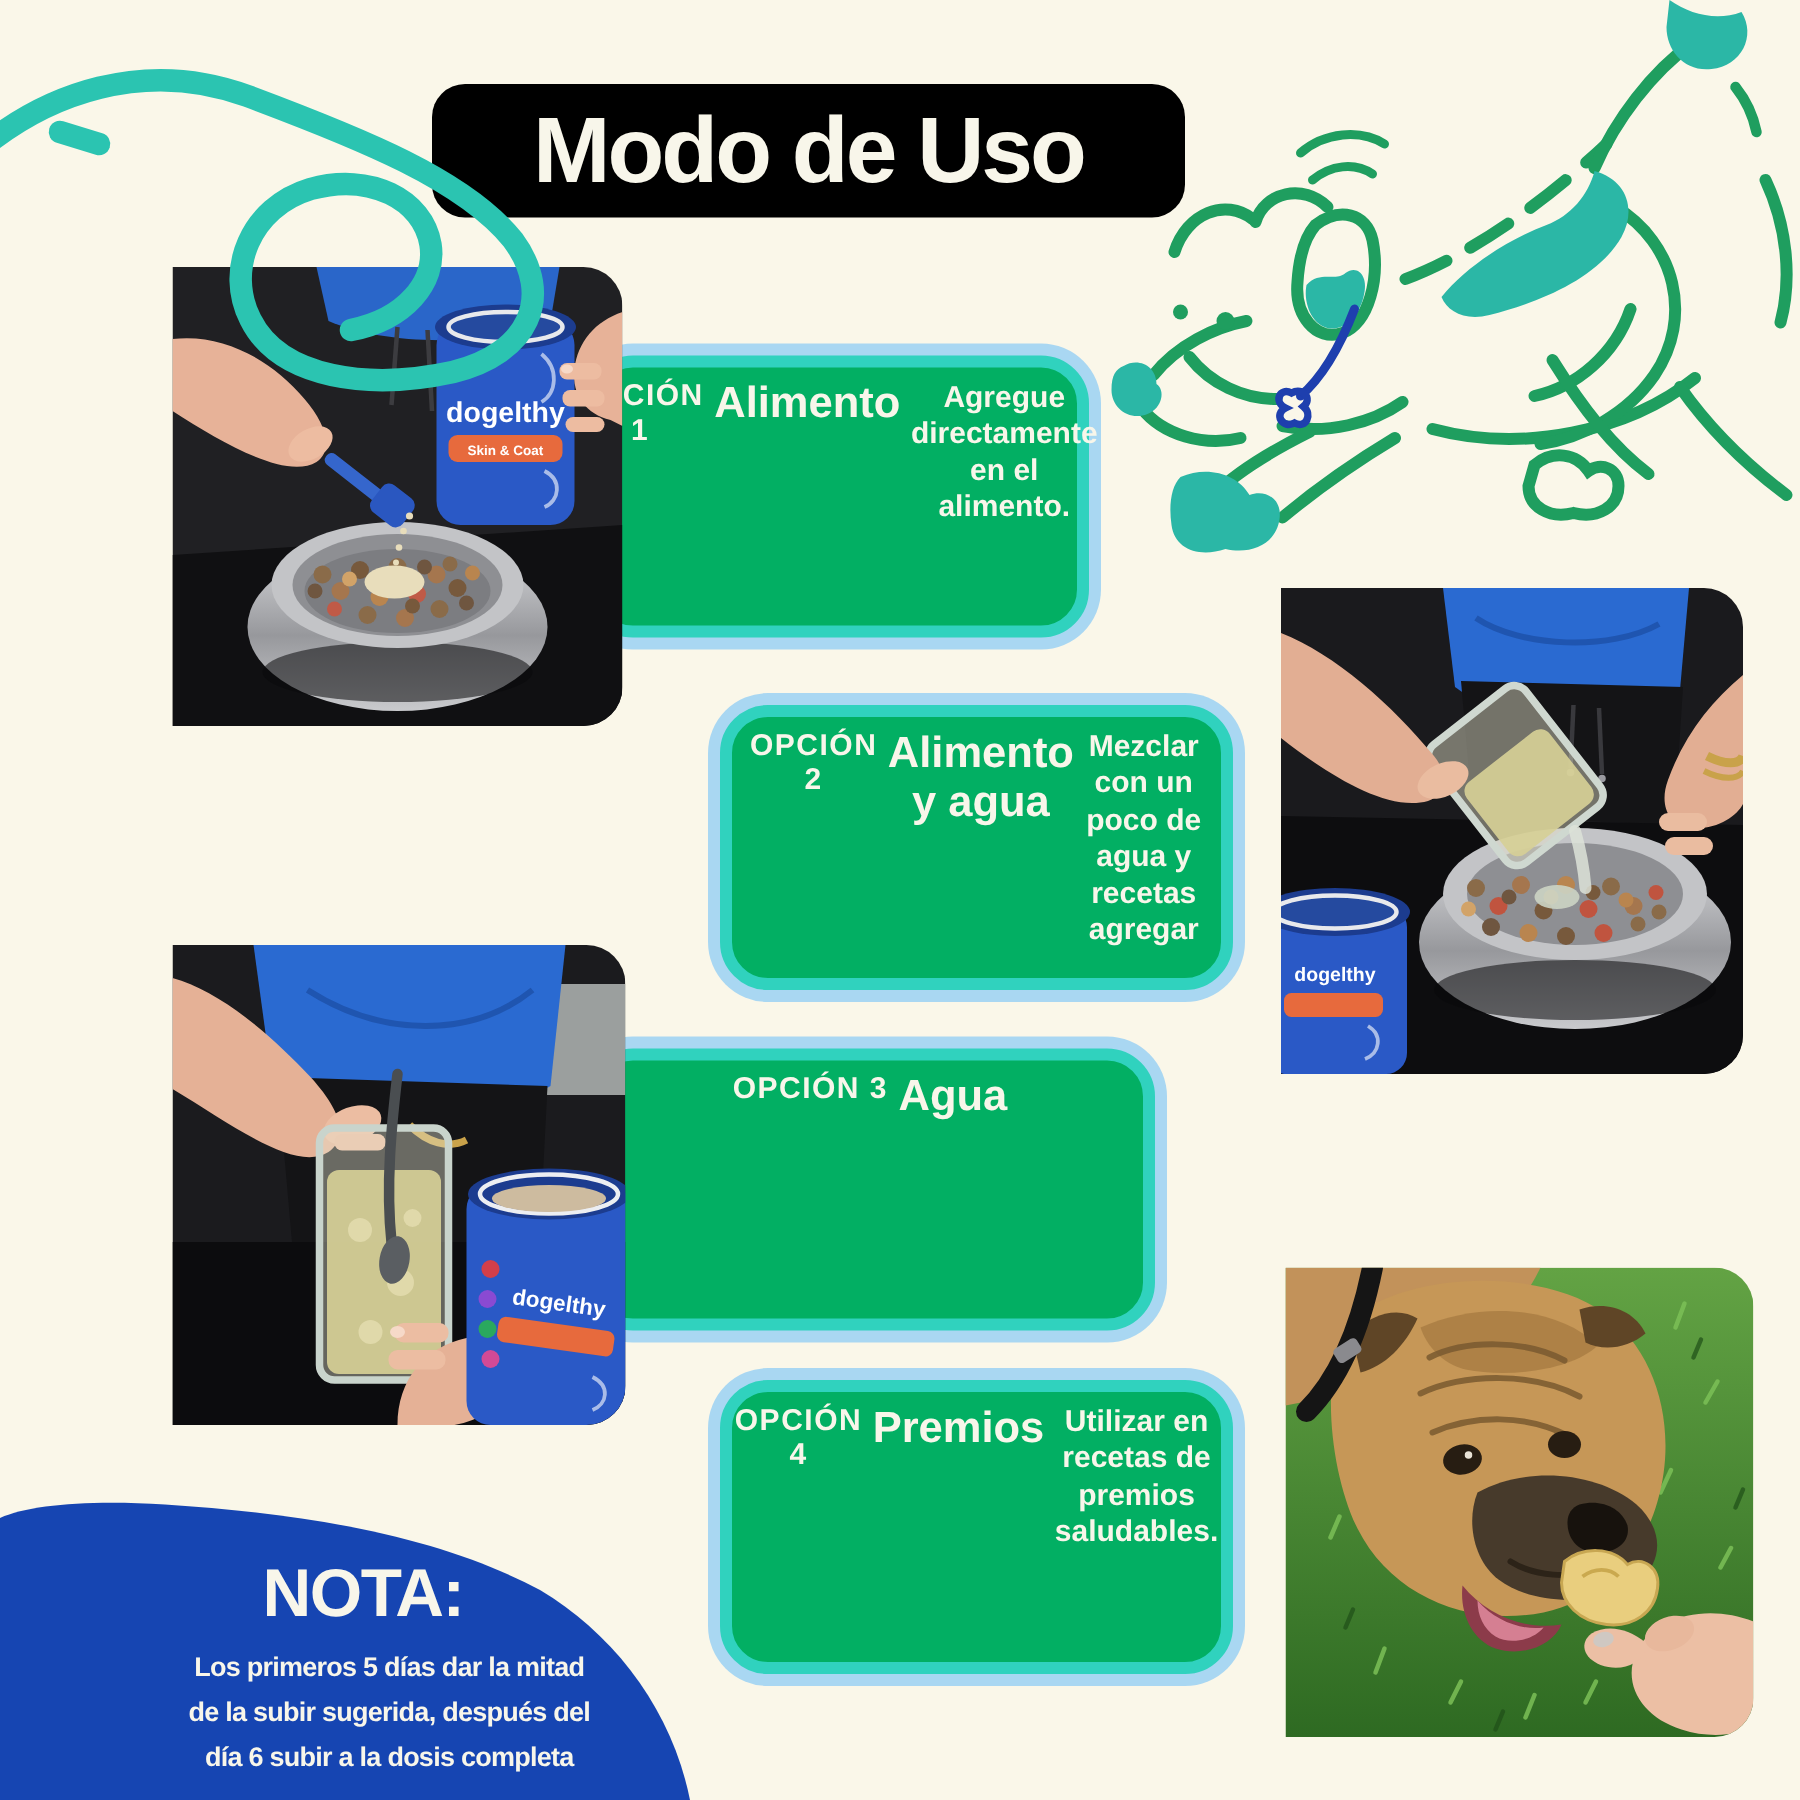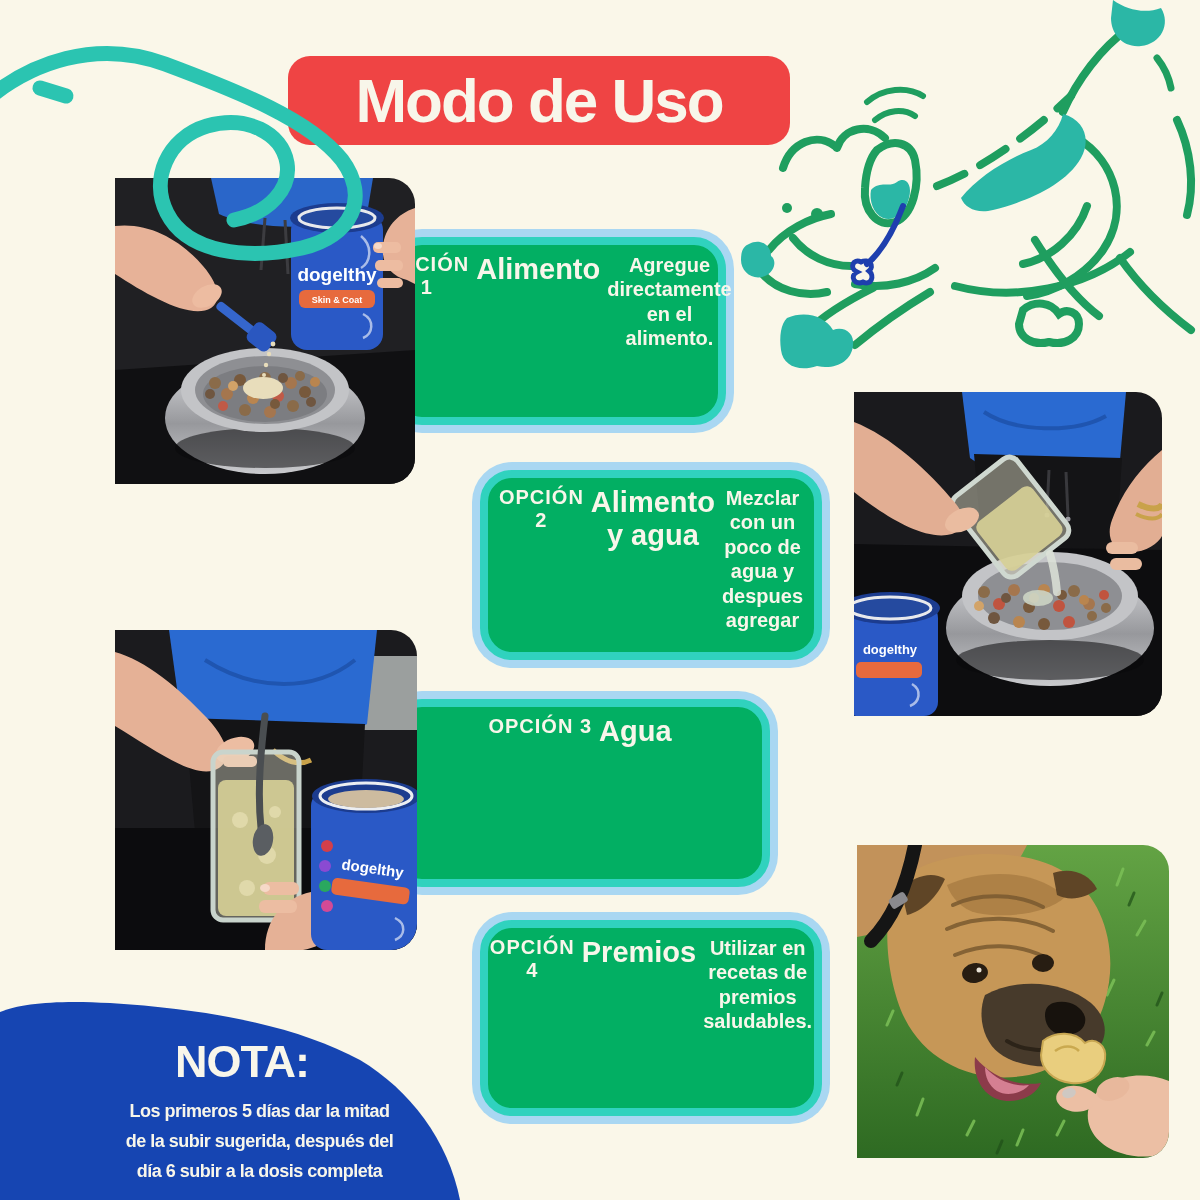--- a/index.html
+++ b/index.html
@@ -5,21 +5,21 @@
   html,body{margin:0;padding:0;}
   body{
     width:1200px;height:1200px;position:relative;overflow:hidden;
     background:#FAF7E9;
     font-family:"Liberation Sans", sans-serif;
   }
   .abs{position:absolute;}
   
   .banner{
     left:288px;top:56px;width:502px;height:89px;
-    background:#ef4444;border-radius:22px;z-index:10;
+    background:#000000;border-radius:22px;z-index:10;
     display:flex;align-items:center;justify-content:center;
   }
   .banner span{
     color:#F8F6EA;font-size:62px;font-weight:800;letter-spacing:-2px;
   }
   
   .card{
     background:#02AF63;border:8px solid #30D2BE;border-radius:32px;
     box-shadow:0 0 0 8px #A9D7F2;z-index:15;box-sizing:border-box;
     color:#F8F6EA;text-align:center;
@@ -376,21 +376,21 @@
 </div>
 
 <div id="card1" class="abs card">
   <div class="kicker">OPCIÓN 1</div>
   <div class="title">Alimento</div>
   <div class="body">Agregue directamente en el alimento.</div>
 </div>
 <div id="card2" class="abs card">
   <div class="kicker">OPCIÓN 2</div>
   <div class="title">Alimento y agua</div>
-  <div class="body">Mezclar con un poco de agua y despues agregar</div>
+  <div class="body">Mezclar con un poco de agua y recetas agregar</div>
 </div>
 <div id="card3" class="abs card">
   <div class="kicker">OPCIÓN 3</div>
   <div class="title">Agua</div>
 </div>
 <div id="card4" class="abs card">
   <div class="kicker">OPCIÓN 4</div>
   <div class="title">Premios</div>
   <div class="body">Utilizar en recetas de premios saludables.</div>
 </div>

